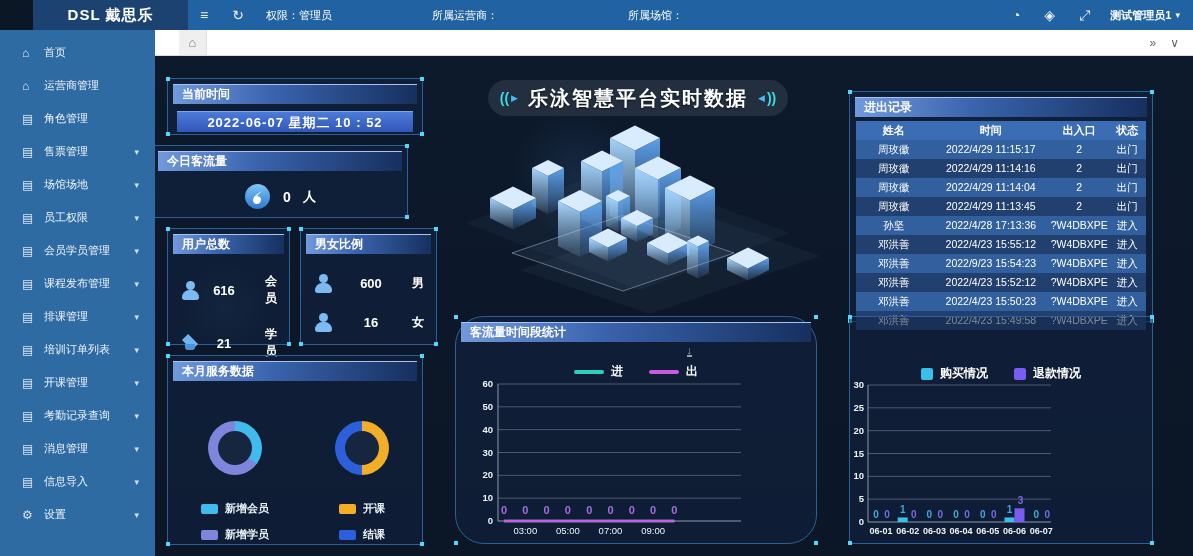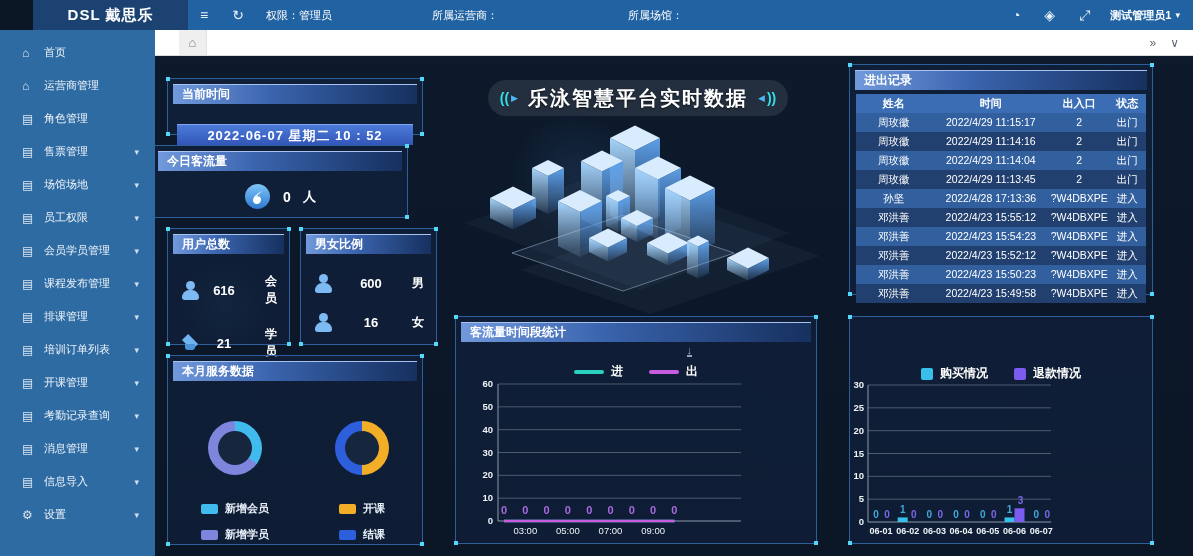--- a/index.html
+++ b/index.html
@@ -46,21 +46,21 @@
 
   
   .panel { position:absolute; border:1px solid #2d5f9a; background:rgba(18,36,66,.55); z-index:5; }
   .cd { position:absolute; width:4px; height:4px; background:#54d8f8; }
   .cd.tl{left:-2px;top:-2px;} .cd.tr{right:-2px;top:-2px;} .cd.bl{left:-2px;bottom:-2px;} .cd.br{right:-2px;bottom:-2px;}
   .phead { margin:5px 5px 0 5px; height:20px; line-height:19px; padding-left:9px;
     background:linear-gradient(90deg,#7199dc 0%, #3a64ae 40%, #16305f 100%);
     border-top:1px solid #a9c3f0; color:#ffffff; font-size:12px; font-weight:bold; }
 
   
-  .time-val { margin:20px 9px 0 9px; height:21px; line-height:21px; text-align:center;
+  .time-val { margin:7px 9px 0 9px; height:21px; line-height:21px; text-align:center;
     background:linear-gradient(180deg,#4c7bd9,#3256b8); border-top:1px solid #7ea4ef;
     color:#fff; font-size:13px; font-weight:bold; letter-spacing:1px; }
 
   
   .flow-row { display:flex; align-items:center; justify-content:center; gap:12px; margin-top:12px; }
   .flow-num { color:#fff; font-size:14px; font-weight:bold; }
   .flow-unit { color:#fff; font-size:13px; font-weight:bold; }
 
   
   .stat-row { display:flex; align-items:center; padding:0 12px; margin-top:19px; gap:12px; }
@@ -383,21 +383,21 @@
       <polygon points="192,125 213,135.5 213,147.5 192,137" fill="url(#gl)"></polygon>
       <polygon points="234,125 213,135.5 213,147.5 234,137" fill="url(#gr)"></polygon>
       <polygon points="232,123 243,117.5 254,123 243,128.5" fill="#d8ecfe"></polygon>
       <polygon points="232,123 243,128.5 243,160.5 232,155" fill="url(#gl)"></polygon>
       <polygon points="254,123 243,128.5 243,160.5 254,155" fill="url(#gr)"></polygon>
       <polygon points="272,140 293,129.5 314,140 293,150.5" fill="#d8ecfe"></polygon>
       <polygon points="272,140 293,150.5 293,162.5 272,152" fill="url(#gl)"></polygon>
       <polygon points="314,140 293,150.5 293,162.5 314,152" fill="url(#gr)"></polygon>
     </svg>
 
-  <div class="panel" style="left:455px;top:316px;width:362px;height:228px;">
+  <div class="panel" style="left:455px;top:316px;width:362px;height:228px;border-radius:29px;">
     <i class="cd tl"></i>
       <i class="cd tr"></i>
       <i class="cd bl"></i>
       <i class="cd br"></i>
     <div class="phead">客流量时间段统计</div>
     <span class="dl-icon">↓</span>
     <div class="chart-legend" id="flow-legend" style="top:46px;">
         <span class="lg-item">
           <span class="lg-line" style="background: rgb(42, 209, 192);"></span>
           <span>进</span>
@@ -434,21 +434,21 @@
         <text x="175.8" y="197" text-anchor="middle" fill="#a96ae0" font-size="11" font-weight="bold">0</text>
         <text x="197.1" y="197" text-anchor="middle" fill="#a96ae0" font-size="11" font-weight="bold">0</text>
         <text x="218.4" y="197" text-anchor="middle" fill="#a96ae0" font-size="11" font-weight="bold">0</text>
         <text x="69.3" y="217" text-anchor="middle" fill="#eef3f8" font-size="9.5">03:00</text>
         <text x="111.9" y="217" text-anchor="middle" fill="#eef3f8" font-size="9.5">05:00</text>
         <text x="154.5" y="217" text-anchor="middle" fill="#eef3f8" font-size="9.5">07:00</text>
         <text x="197.1" y="217" text-anchor="middle" fill="#eef3f8" font-size="9.5">09:00</text>
       </svg>
   </div>
 
-  <div class="panel" style="left:849px;top:64px;width:304px;height:231px;">
+  <div class="panel" style="left:849px;top:91px;width:304px;height:231px;">
     <i class="cd tl"></i>
       <i class="cd tr"></i>
       <i class="cd bl"></i>
       <i class="cd br"></i>
     <div class="phead">进出记录</div>
     <div class="rec-table" id="rec-table">
         <div class="trow head">
           <span>姓名</span>
           <span>时间</span>
           <span>出入口</span>
@@ -485,21 +485,21 @@
           <span>进入</span>
         </div>
         <div class="trow odd">
           <span>邓洪善</span>
           <span>2022/4/23 15:55:12</span>
           <span>?W4DBXPE</span>
           <span>进入</span>
         </div>
         <div class="trow even">
           <span>邓洪善</span>
-          <span>2022/4/23 15:54:23</span>
+          <span>2022/9/23 15:54:23</span>
           <span>?W4DBXPE</span>
           <span>进入</span>
         </div>
         <div class="trow odd">
           <span>邓洪善</span>
           <span>2022/4/23 15:52:12</span>
           <span>?W4DBXPE</span>
           <span>进入</span>
         </div>
         <div class="trow even">

